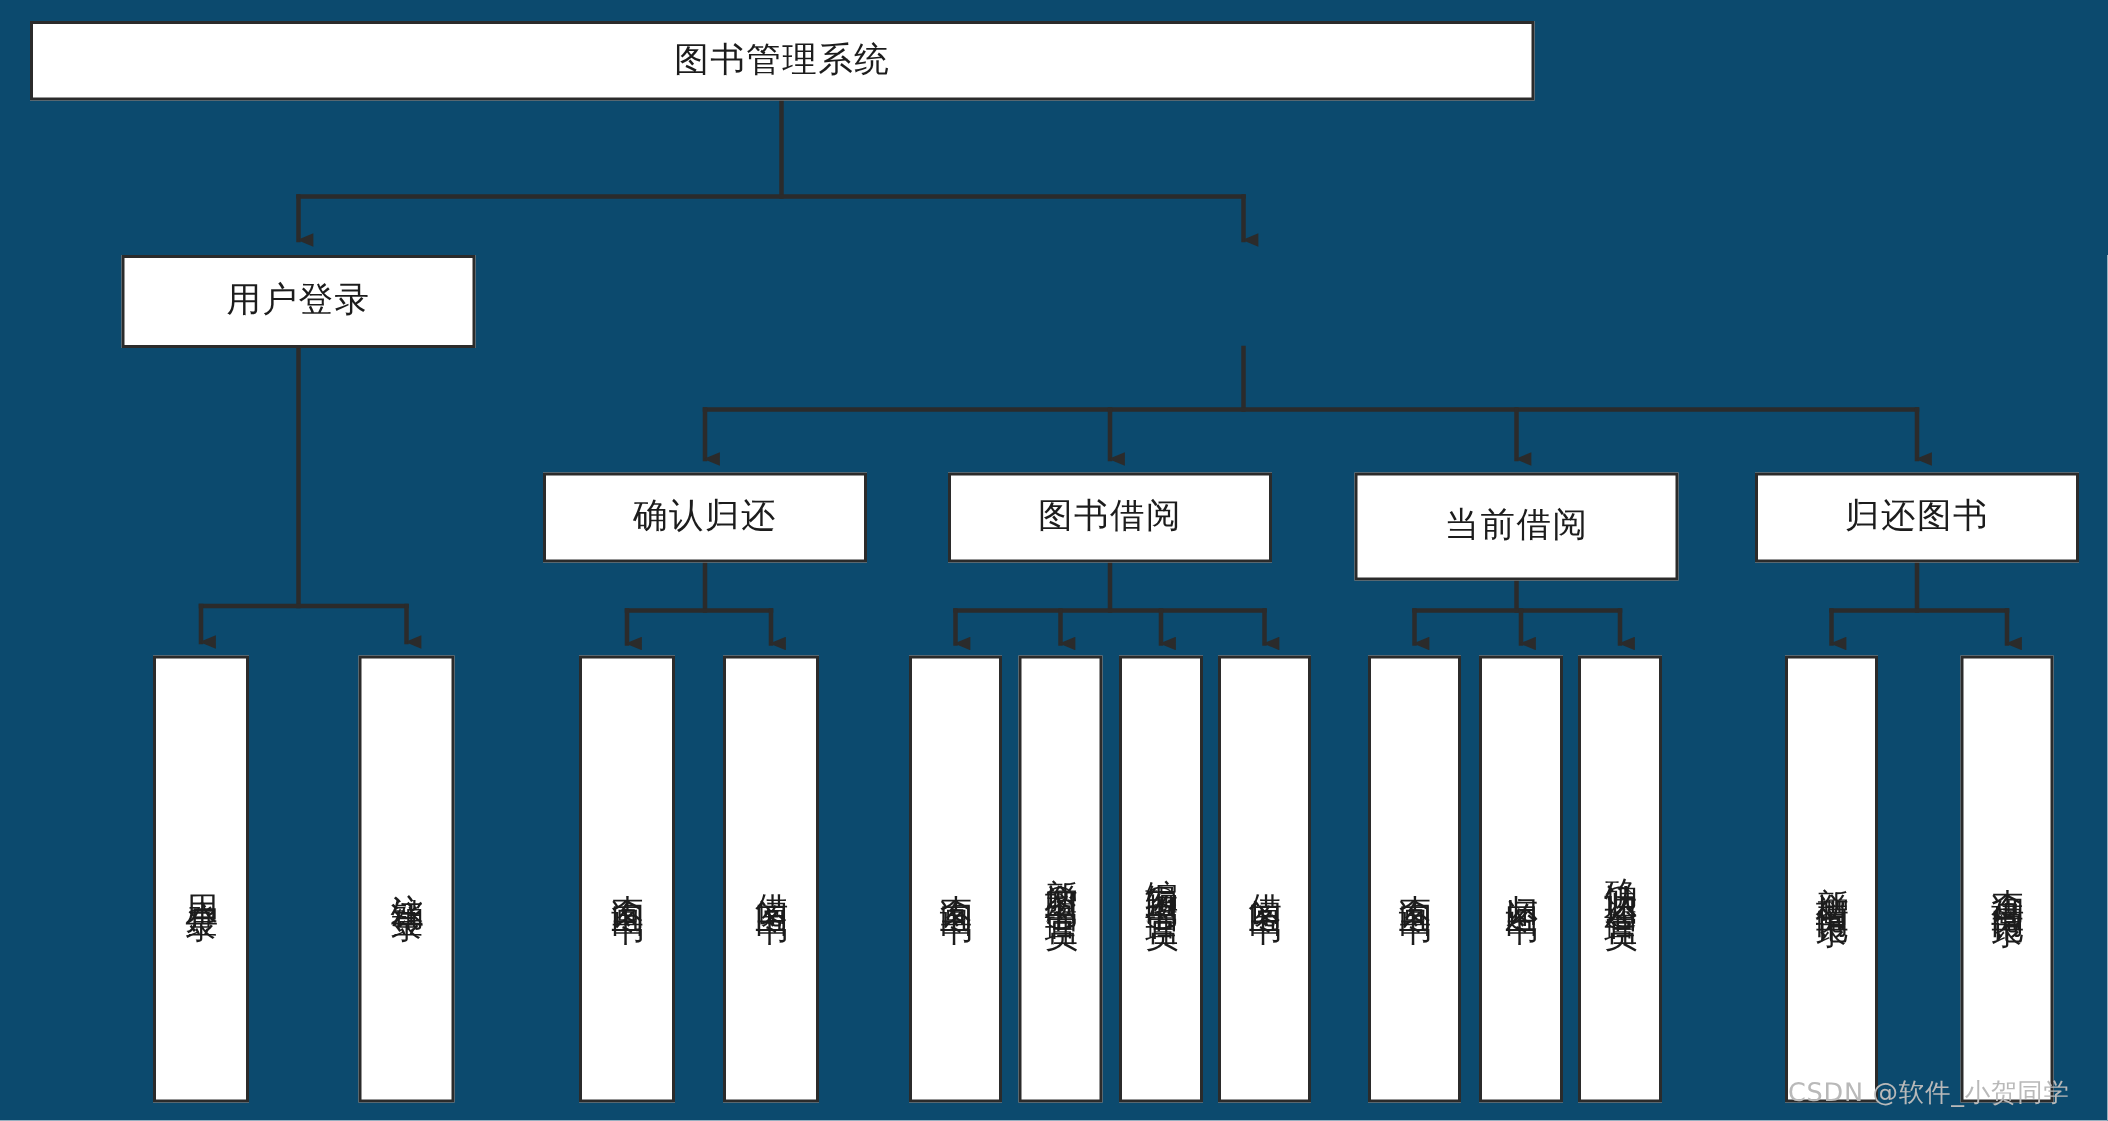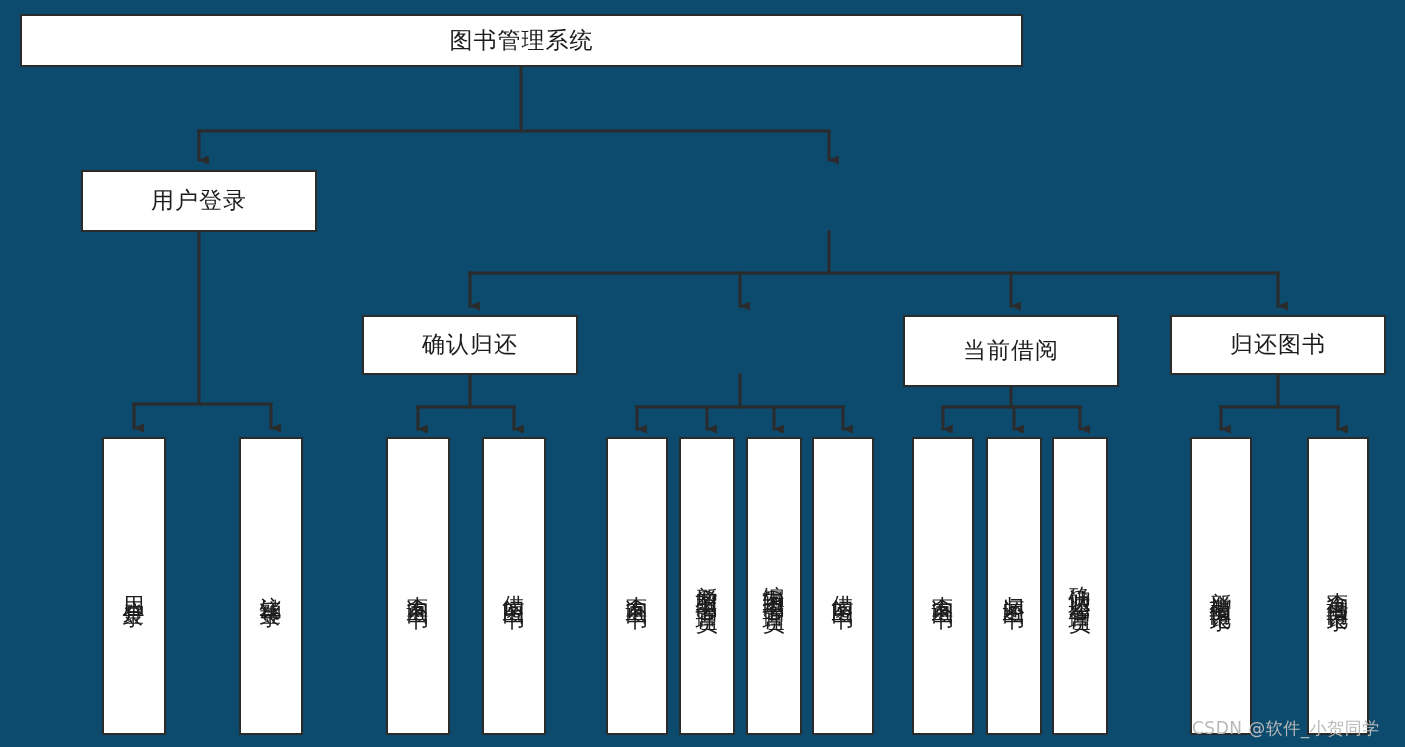--- a/index.html
+++ b/index.html
@@ -126,20 +126,23 @@
     <span>图书管理系统</span>
   </div>
 
   <div class="node horiz" id="node-l2-0" style="left: 81px; top: 170px; width: 236px; height: 62px; border-color: rgb(43, 43, 43); background: rgb(255, 255, 255); color: rgb(28, 28, 28);">
     <span>用户登录</span>
   </div>
 
   <div class="node horiz" id="node-l3-0" style="left: 362px; top: 315px; width: 216px; height: 60px; border-color: rgb(43, 43, 43); background: rgb(255, 255, 255); color: rgb(28, 28, 28);">
     <span>确认归还</span>
   </div>
+  <div class="node horiz" id="node-l3-1" style="left: 632px; top: 315px; width: 216px; height: 60px; border-color: rgb(43, 43, 43); background: rgb(255, 255, 255); color: rgb(28, 28, 28);">
+    <span>图书借阅</span>
+  </div>
   <div class="node horiz" id="node-l3-2" style="left: 903px; top: 315px; width: 216px; height: 72px; border-color: rgb(43, 43, 43); background: rgb(255, 255, 255); color: rgb(28, 28, 28);">
     <span>当前借阅</span>
   </div>
   <div class="node horiz" id="node-l3-3" style="left: 1170px; top: 315px; width: 216px; height: 60px; border-color: rgb(43, 43, 43); background: rgb(255, 255, 255); color: rgb(28, 28, 28);">
     <span>归还图书</span>
   </div>
 
   <div class="node vert" id="node-leaf-0" style="left: 102px; top: 437px; width: 64px; height: 298px; border-color: rgb(43, 43, 43); background: rgb(255, 255, 255); color: rgb(28, 28, 28);">
     <span class="vlabel">用户登录</span>
   </div>

